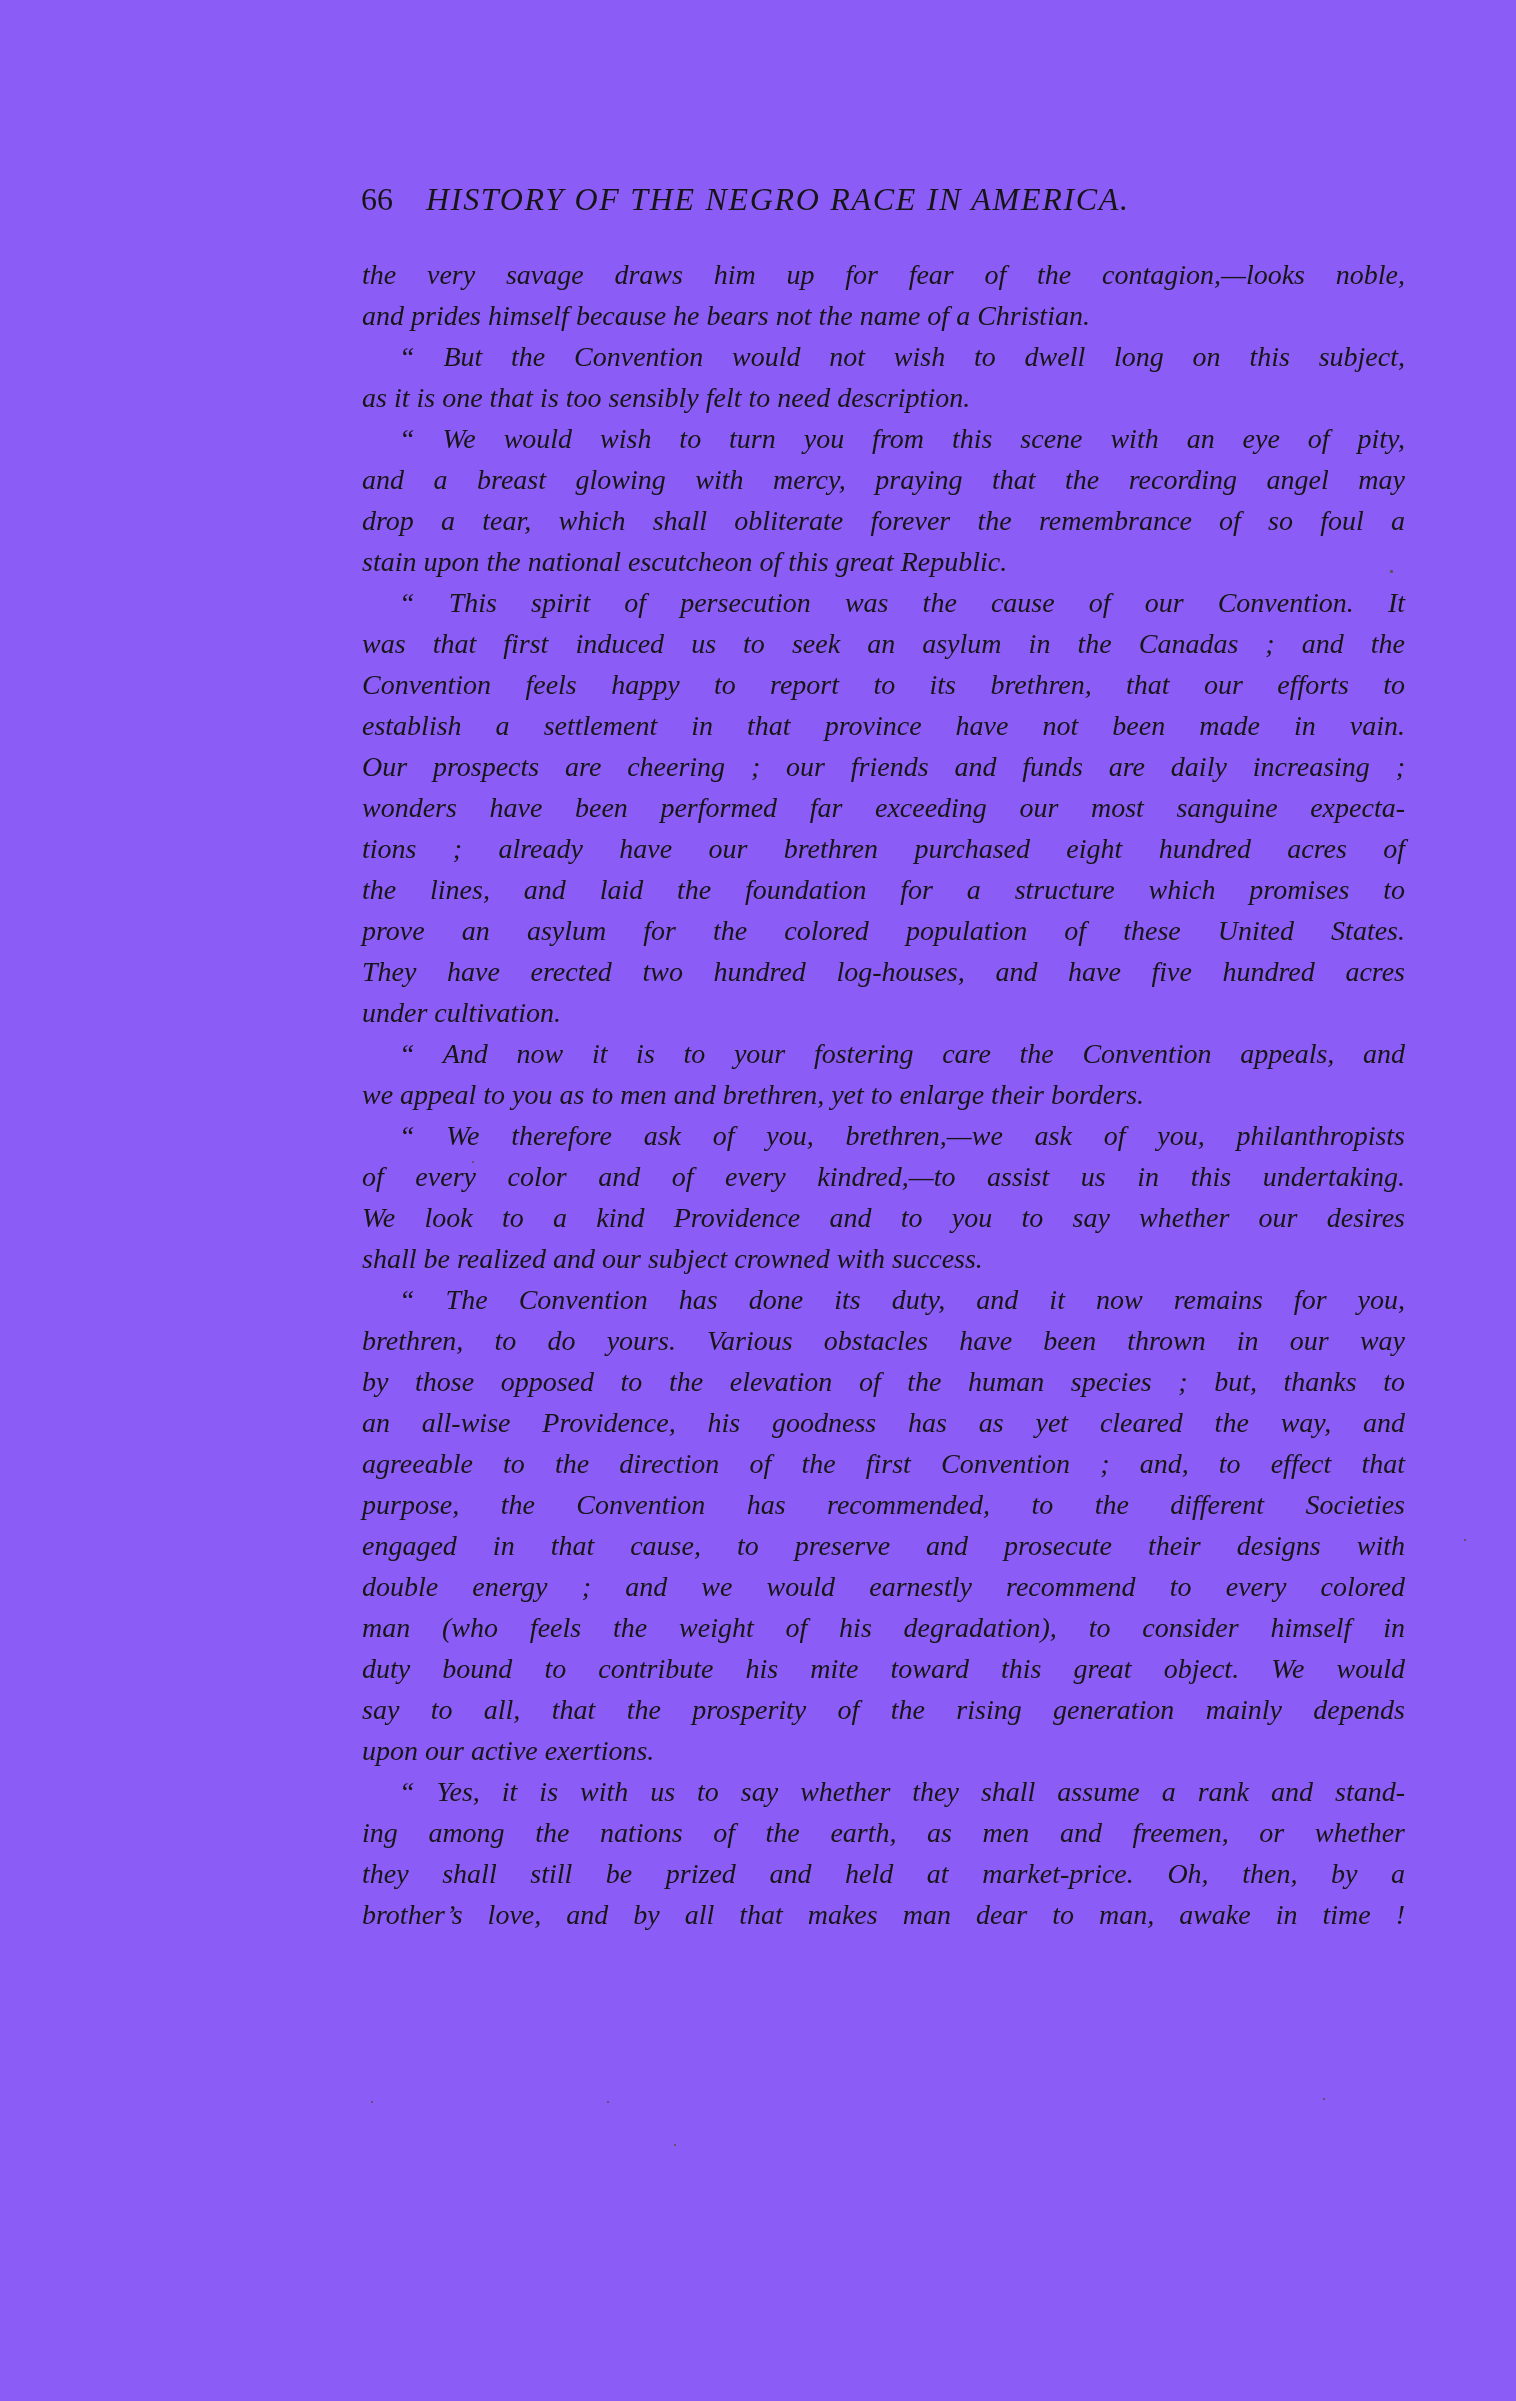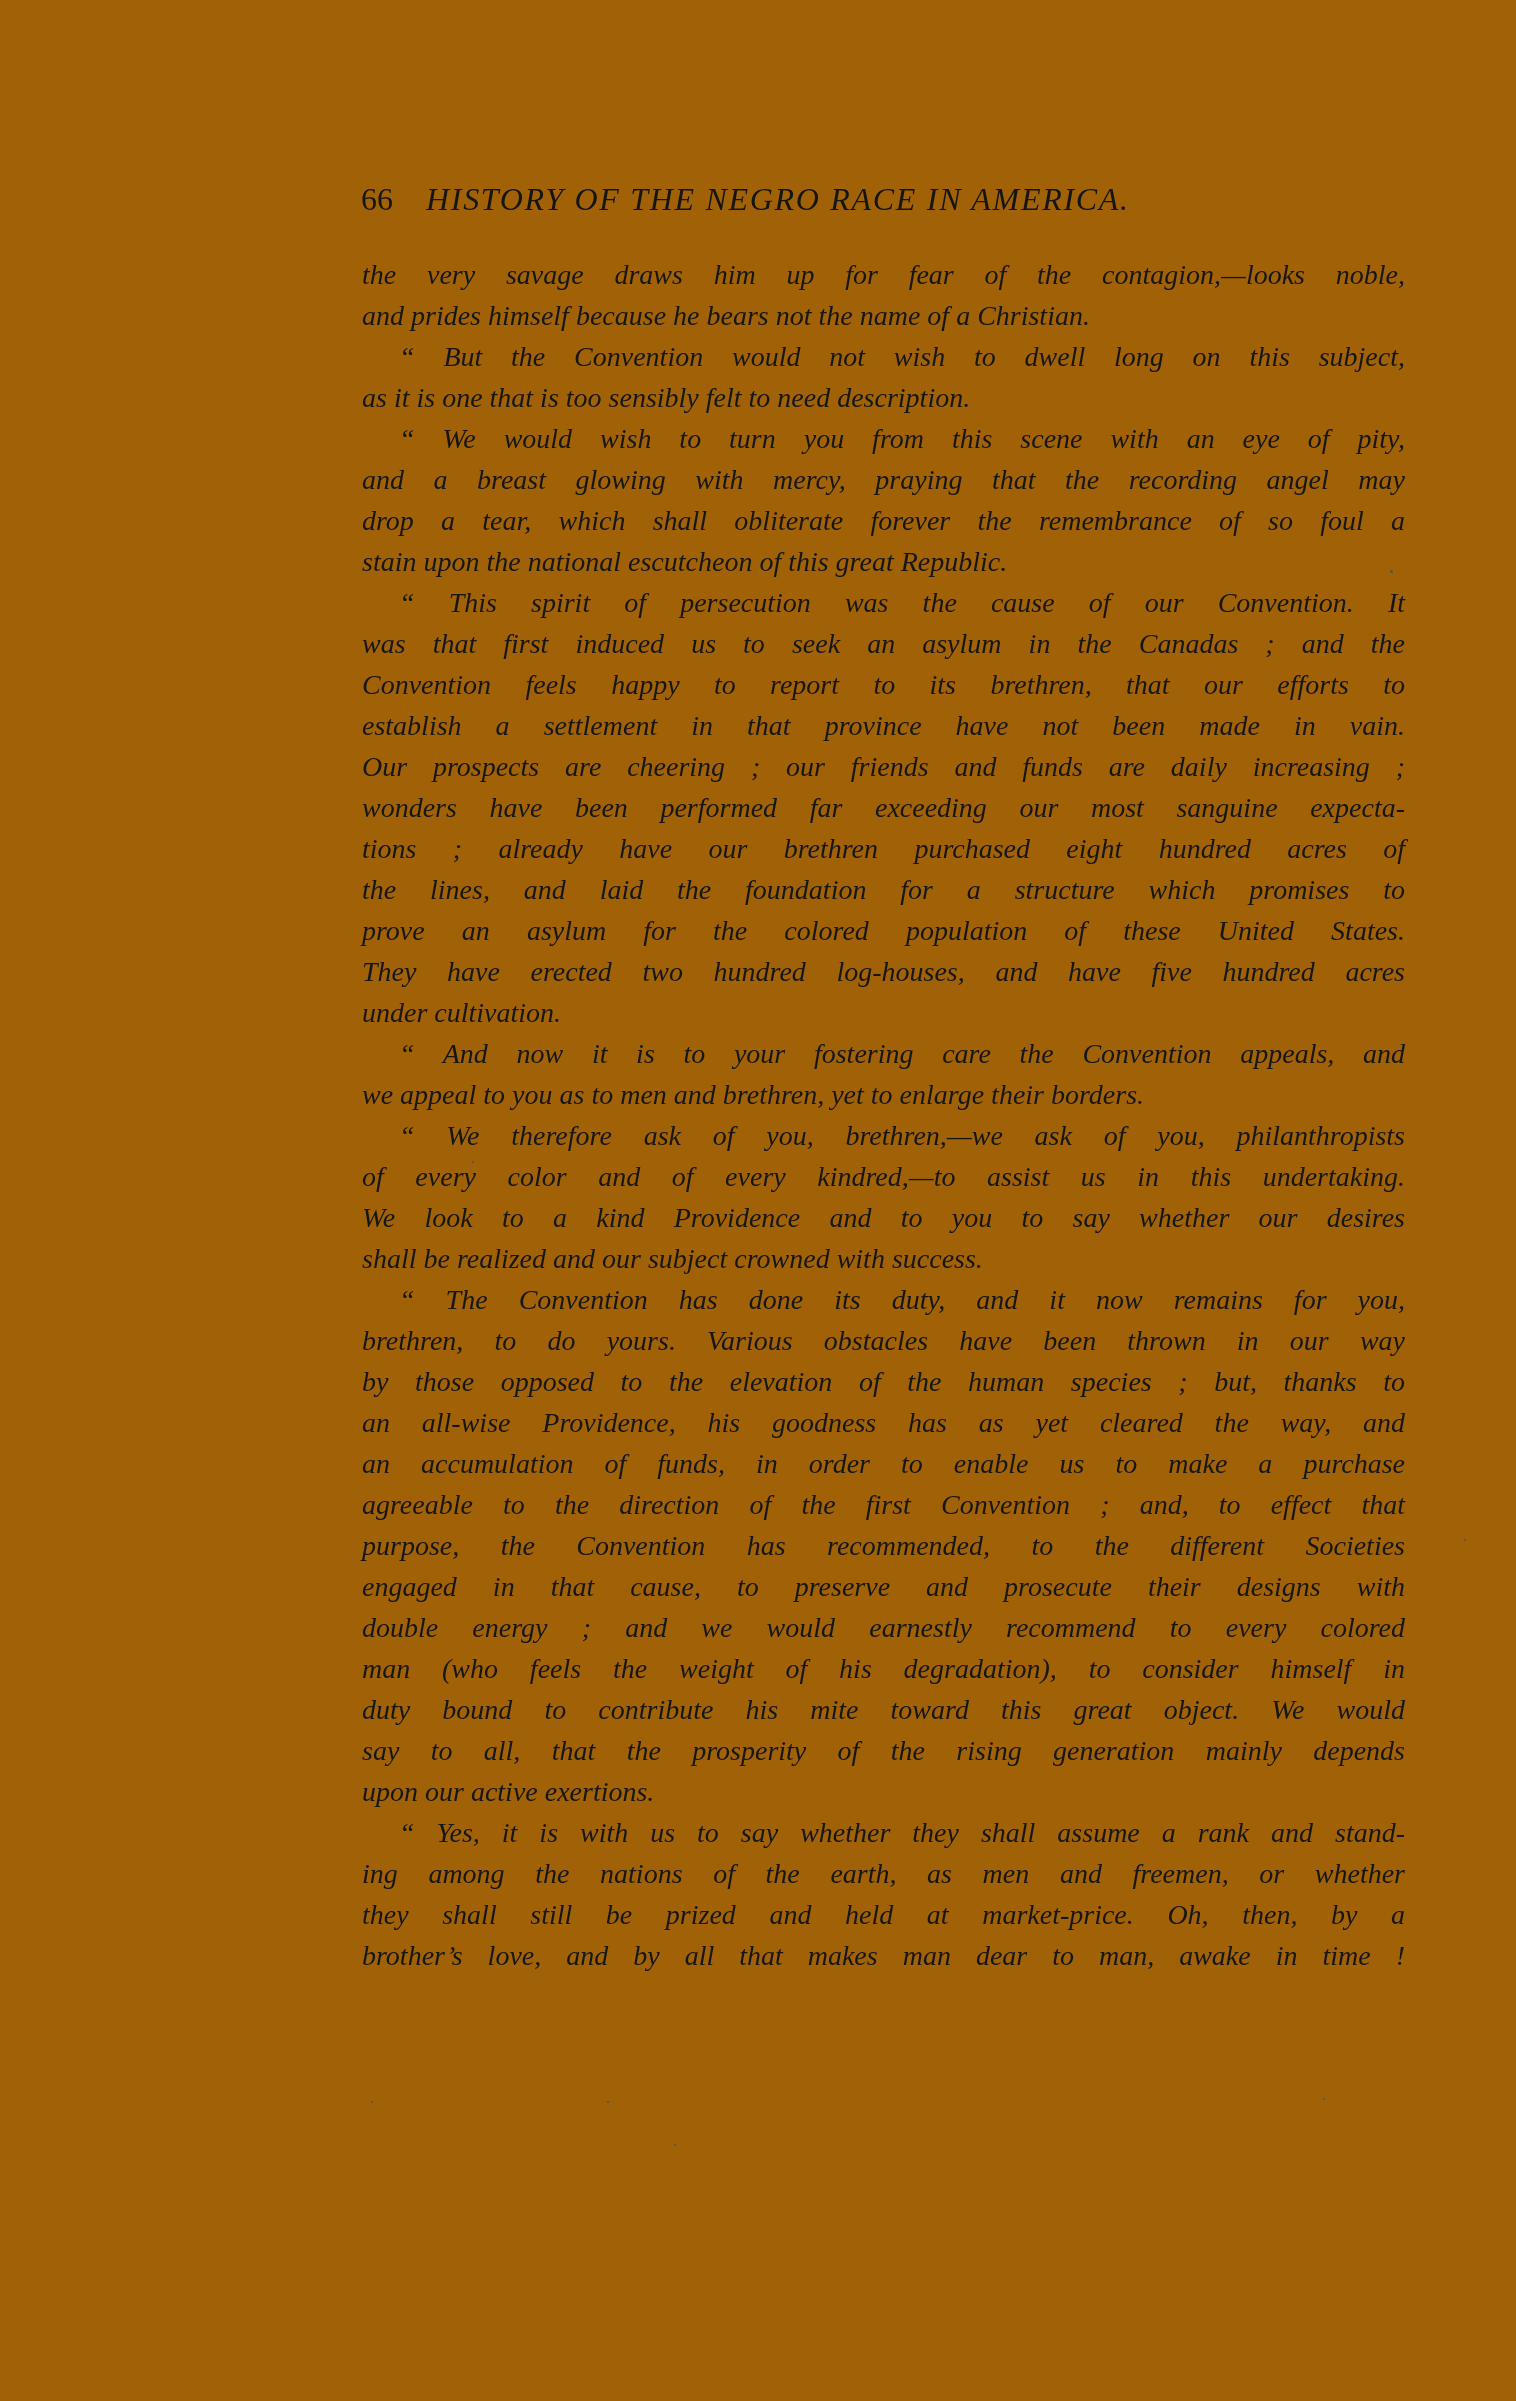--- a/index.html
+++ b/index.html
@@ -1,17 +1,17 @@
 <!DOCTYPE html>
 <html style="font-size:13.5px"><head>
 <meta charset="utf-8">
 <style>
   html, body { margin: 0; padding: 0; background: #ffffff; }
   body { width: 1517px; height: 2401px; position: relative; overflow: hidden; }
-  .page { position: absolute; left: 0; top: 0; width: 1517px; height: 2401px; background: #a16207; }
+  .page { position: absolute; left: 0; top: 0; width: 1517px; height: 2401px; background: #8b5cf6; }
   .running-head {
     position: absolute; left: 361px; top: 179px; width: 1045px;
     font-family: "Liberation Serif", "DejaVu Serif", serif;
     font-size: 32px; color: #151515; white-space: nowrap; line-height: 40px;
   }
   .running-head .pageno { font-style: normal; margin-right: 25px; }
   .running-head .title { font-style: italic; letter-spacing: 1.7px; }
   .body-text {
     position: absolute; left: 362px; top: 254px; width: 1043px;
     font-family: "Liberation Serif", "DejaVu Serif", serif;
@@ -70,21 +70,20 @@
         <span class="line indent">“ We therefore ask of you, brethren,—we ask of you, philanthropists</span>
         <span class="line">of every color and of every kindred,—to assist us in this undertaking.</span>
         <span class="line">We look to a kind Providence and to you to say whether our desires</span>
         <span class="line last">shall be realized and our subject crowned with success.</span>
       </div>
       <div>
         <span class="line indent">“ The Convention has done its duty, and it now remains for you,</span>
         <span class="line">brethren, to do yours. Various obstacles have been thrown in our way</span>
         <span class="line">by those opposed to the elevation of the human species ; but, thanks to</span>
         <span class="line">an all-wise Providence, his goodness has as yet cleared the way, and</span>
-        <span class="line">an accumulation of funds, in order to enable us to make a purchase</span>
         <span class="line">agreeable to the direction of the first Convention ; and, to effect that</span>
         <span class="line">purpose, the Convention has recommended, to the different Societies</span>
         <span class="line">engaged in that cause, to preserve and prosecute their designs with</span>
         <span class="line">double energy ; and we would earnestly recommend to every colored</span>
         <span class="line">man (who feels the weight of his degradation), to consider himself in</span>
         <span class="line">duty bound to contribute his mite toward this great object. We would</span>
         <span class="line">say to all, that the prosperity of the rising generation mainly depends</span>
         <span class="line last">upon our active exertions.</span>
       </div>
       <div>

